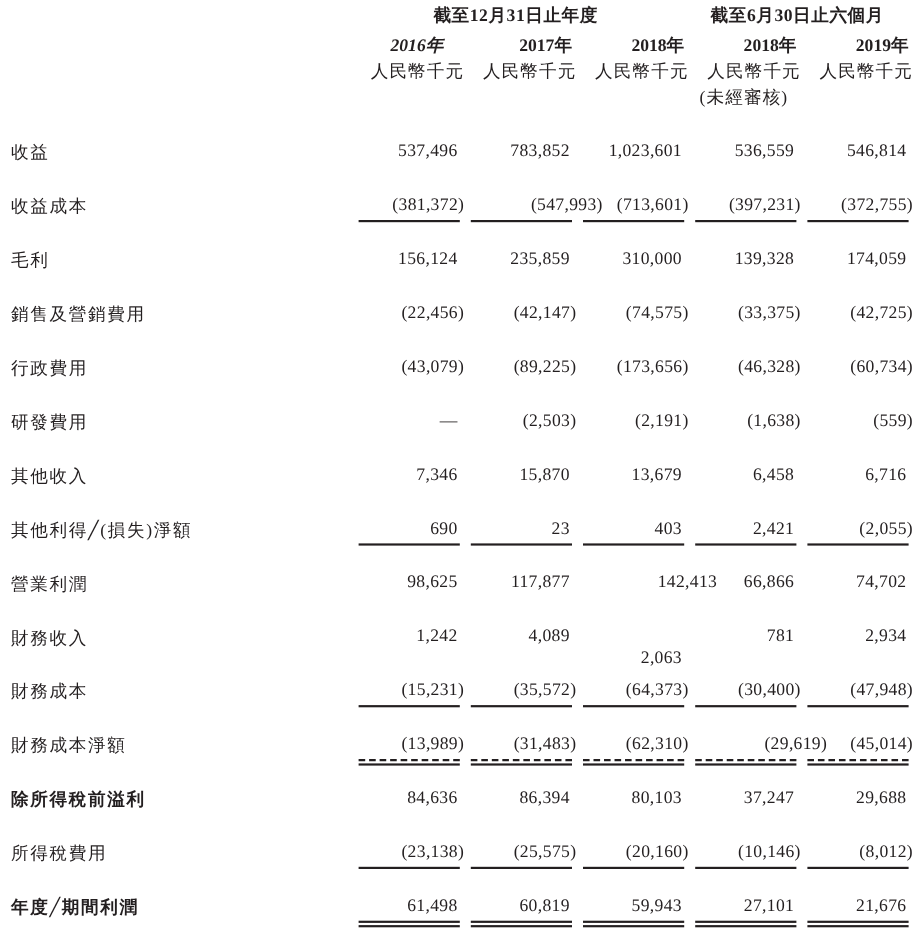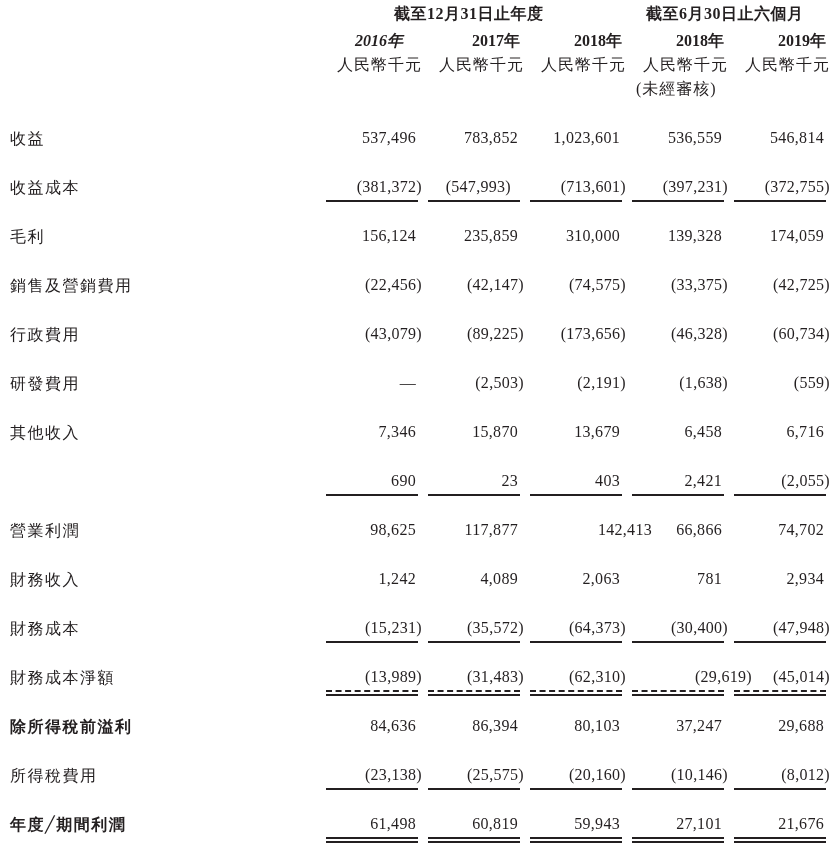--- a/index.html
+++ b/index.html
@@ -55,21 +55,21 @@
     <span class="label">收益</span>
     <span class="cell" style="left: 320px; padding-right: 0px;"><span class="v">537,496</span></span>
     <span class="cell" style="left: 422px; padding-right: 0px;"><span class="v">783,852</span></span>
     <span class="cell" style="left: 524px; padding-right: 0px;"><span class="v">1,023,601</span></span>
     <span class="cell" style="left: 626px; padding-right: 0px;"><span class="v">536,559</span></span>
     <span class="cell" style="left: 728px; padding-right: 0px;"><span class="v">546,814</span></span>
   </div>
     <div class="row" style="top: 178px;">
     <span class="label">收益成本</span>
     <span class="cell" style="left: 326px;"><span class="v">(381,372)</span></span>
-    <span class="cell" style="left: 415px;"><span class="v">(547,993)</span></span>
+    <span class="cell" style="left: 452px;"><span class="v">(547,993)</span></span>
     <span class="cell" style="left: 530px;"><span class="v">(713,601)</span></span>
     <span class="cell" style="left: 632px;"><span class="v">(397,231)</span></span>
     <span class="cell" style="left: 734px;"><span class="v">(372,755)</span></span>
   </div>
     <div class="rule single" style="left: 326px; top: 200px;"></div>
     <div class="rule single" style="left: 428px; top: 200px;"></div>
     <div class="rule single" style="left: 530px; top: 200px;"></div>
     <div class="rule single" style="left: 632px; top: 200px;"></div>
     <div class="rule single" style="left: 734px; top: 200px;"></div>
     <div class="row" style="top: 227px;">
@@ -106,20 +106,21 @@
   </div>
     <div class="row" style="top: 423px;">
     <span class="label">其他收入</span>
     <span class="cell" style="left: 320px; padding-right: 0px;"><span class="v">7,346</span></span>
     <span class="cell" style="left: 422px; padding-right: 0px;"><span class="v">15,870</span></span>
     <span class="cell" style="left: 524px; padding-right: 0px;"><span class="v">13,679</span></span>
     <span class="cell" style="left: 626px; padding-right: 0px;"><span class="v">6,458</span></span>
     <span class="cell" style="left: 728px; padding-right: 0px;"><span class="v">6,716</span></span>
   </div>
     <div class="row" style="top: 472px;">
+    <span class="label">其他利得╱(損失)淨額</span>
     <span class="cell" style="left: 320px; padding-right: 0px;"><span class="v">690</span></span>
     <span class="cell" style="left: 422px; padding-right: 0px;"><span class="v">23</span></span>
     <span class="cell" style="left: 524px; padding-right: 0px;"><span class="v">403</span></span>
     <span class="cell" style="left: 626px; padding-right: 0px;"><span class="v">2,421</span></span>
     <span class="cell" style="left: 734px;"><span class="v">(2,055)</span></span>
   </div>
     <div class="rule single" style="left: 326px; top: 494px;"></div>
     <div class="rule single" style="left: 428px; top: 494px;"></div>
     <div class="rule single" style="left: 530px; top: 494px;"></div>
     <div class="rule single" style="left: 632px; top: 494px;"></div>
@@ -129,21 +130,21 @@
     <span class="cell" style="left: 320px; padding-right: 0px;"><span class="v">98,625</span></span>
     <span class="cell" style="left: 422px; padding-right: 0px;"><span class="v">117,877</span></span>
     <span class="cell" style="left: 556px; padding-right: 0px;"><span class="v">142,413</span></span>
     <span class="cell" style="left: 626px; padding-right: 0px;"><span class="v">66,866</span></span>
     <span class="cell" style="left: 728px; padding-right: 0px;"><span class="v">74,702</span></span>
   </div>
     <div class="row" style="top: 570px;">
     <span class="label">財務收入</span>
     <span class="cell" style="left: 320px; padding-right: 0px;"><span class="v">1,242</span></span>
     <span class="cell" style="left: 422px; padding-right: 0px;"><span class="v">4,089</span></span>
-    <span class="cell" style="left: 524px; padding-right: 0px;"><span class="v">2,063</span></span>
+    <span class="cell" style="left: 524px; padding-right: 0px; margin-top: 20px;"><span class="v">2,063</span></span>
     <span class="cell" style="left: 626px; padding-right: 0px;"><span class="v">781</span></span>
     <span class="cell" style="left: 728px; padding-right: 0px;"><span class="v">2,934</span></span>
   </div>
     <div class="row" style="top: 619px;">
     <span class="label">財務成本</span>
     <span class="cell" style="left: 326px;"><span class="v">(15,231)</span></span>
     <span class="cell" style="left: 428px;"><span class="v">(35,572)</span></span>
     <span class="cell" style="left: 530px;"><span class="v">(64,373)</span></span>
     <span class="cell" style="left: 632px;"><span class="v">(30,400)</span></span>
     <span class="cell" style="left: 734px;"><span class="v">(47,948)</span></span>

